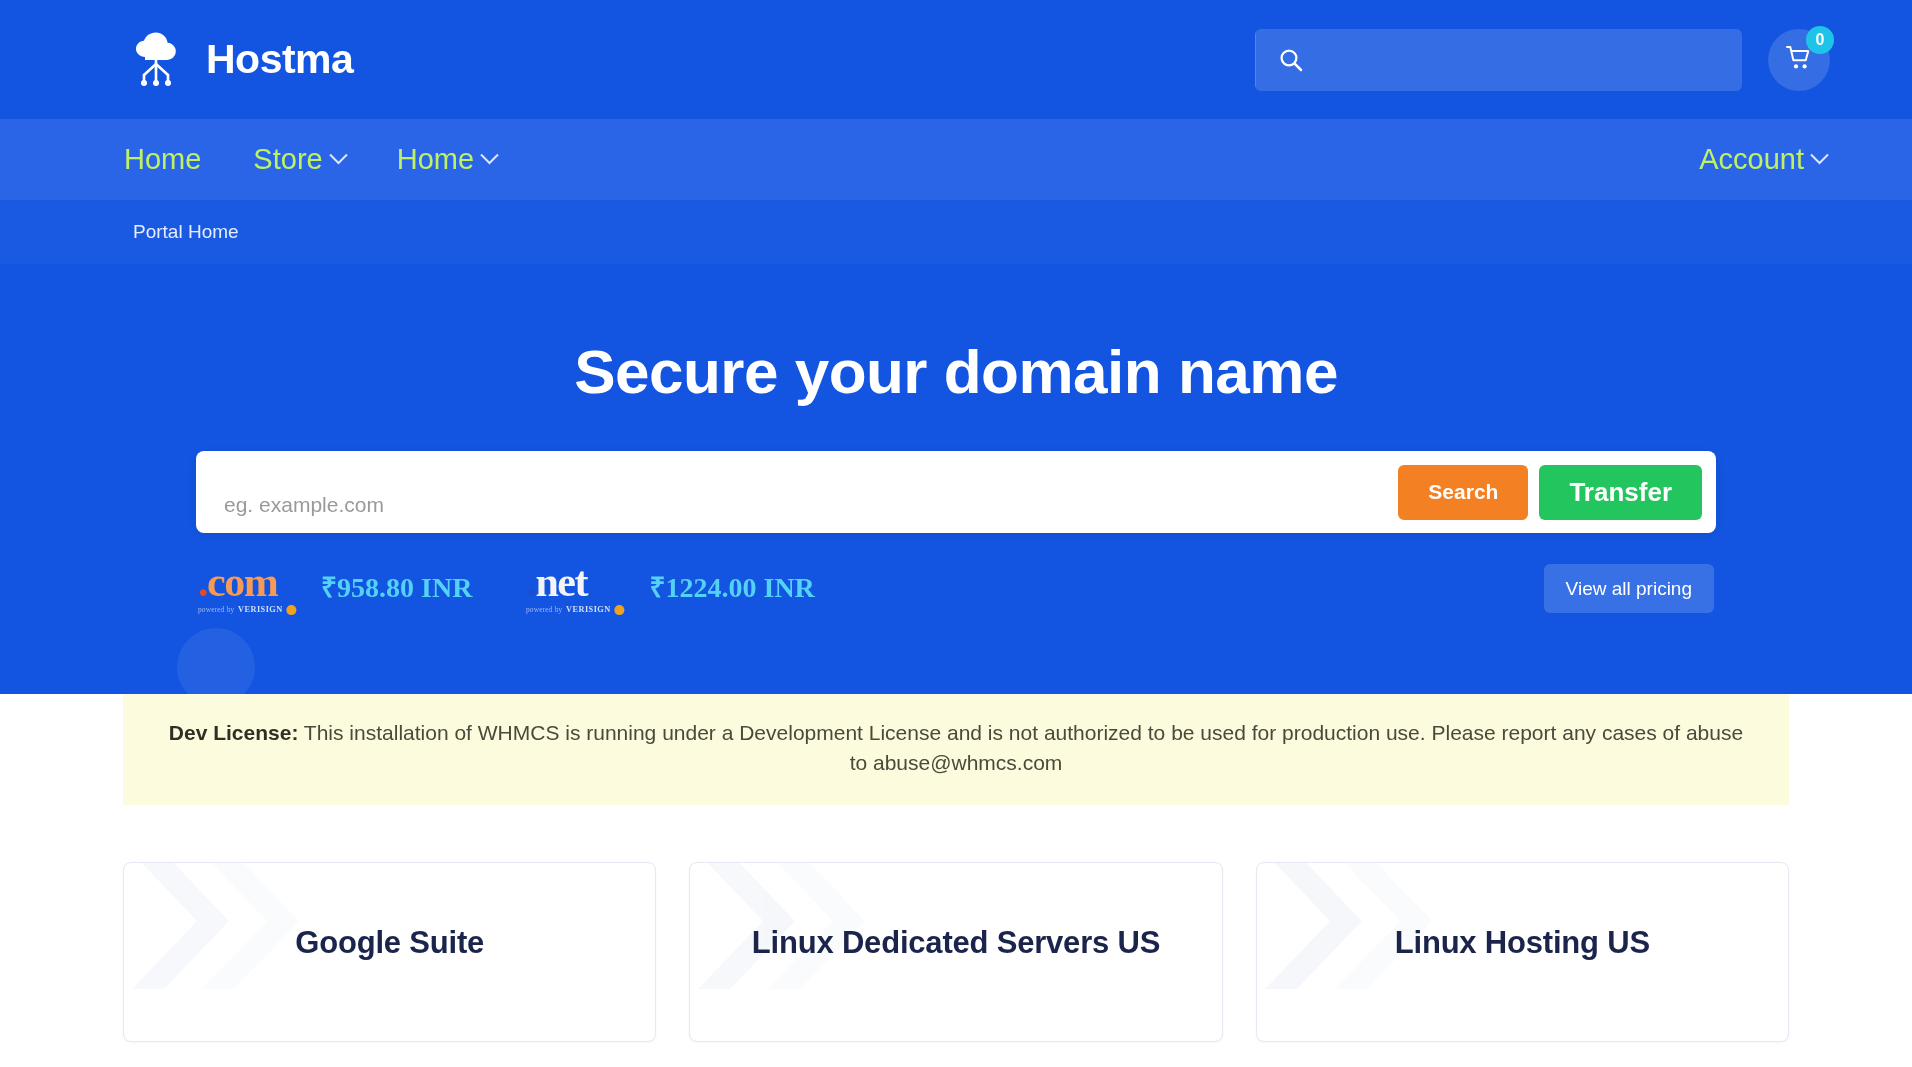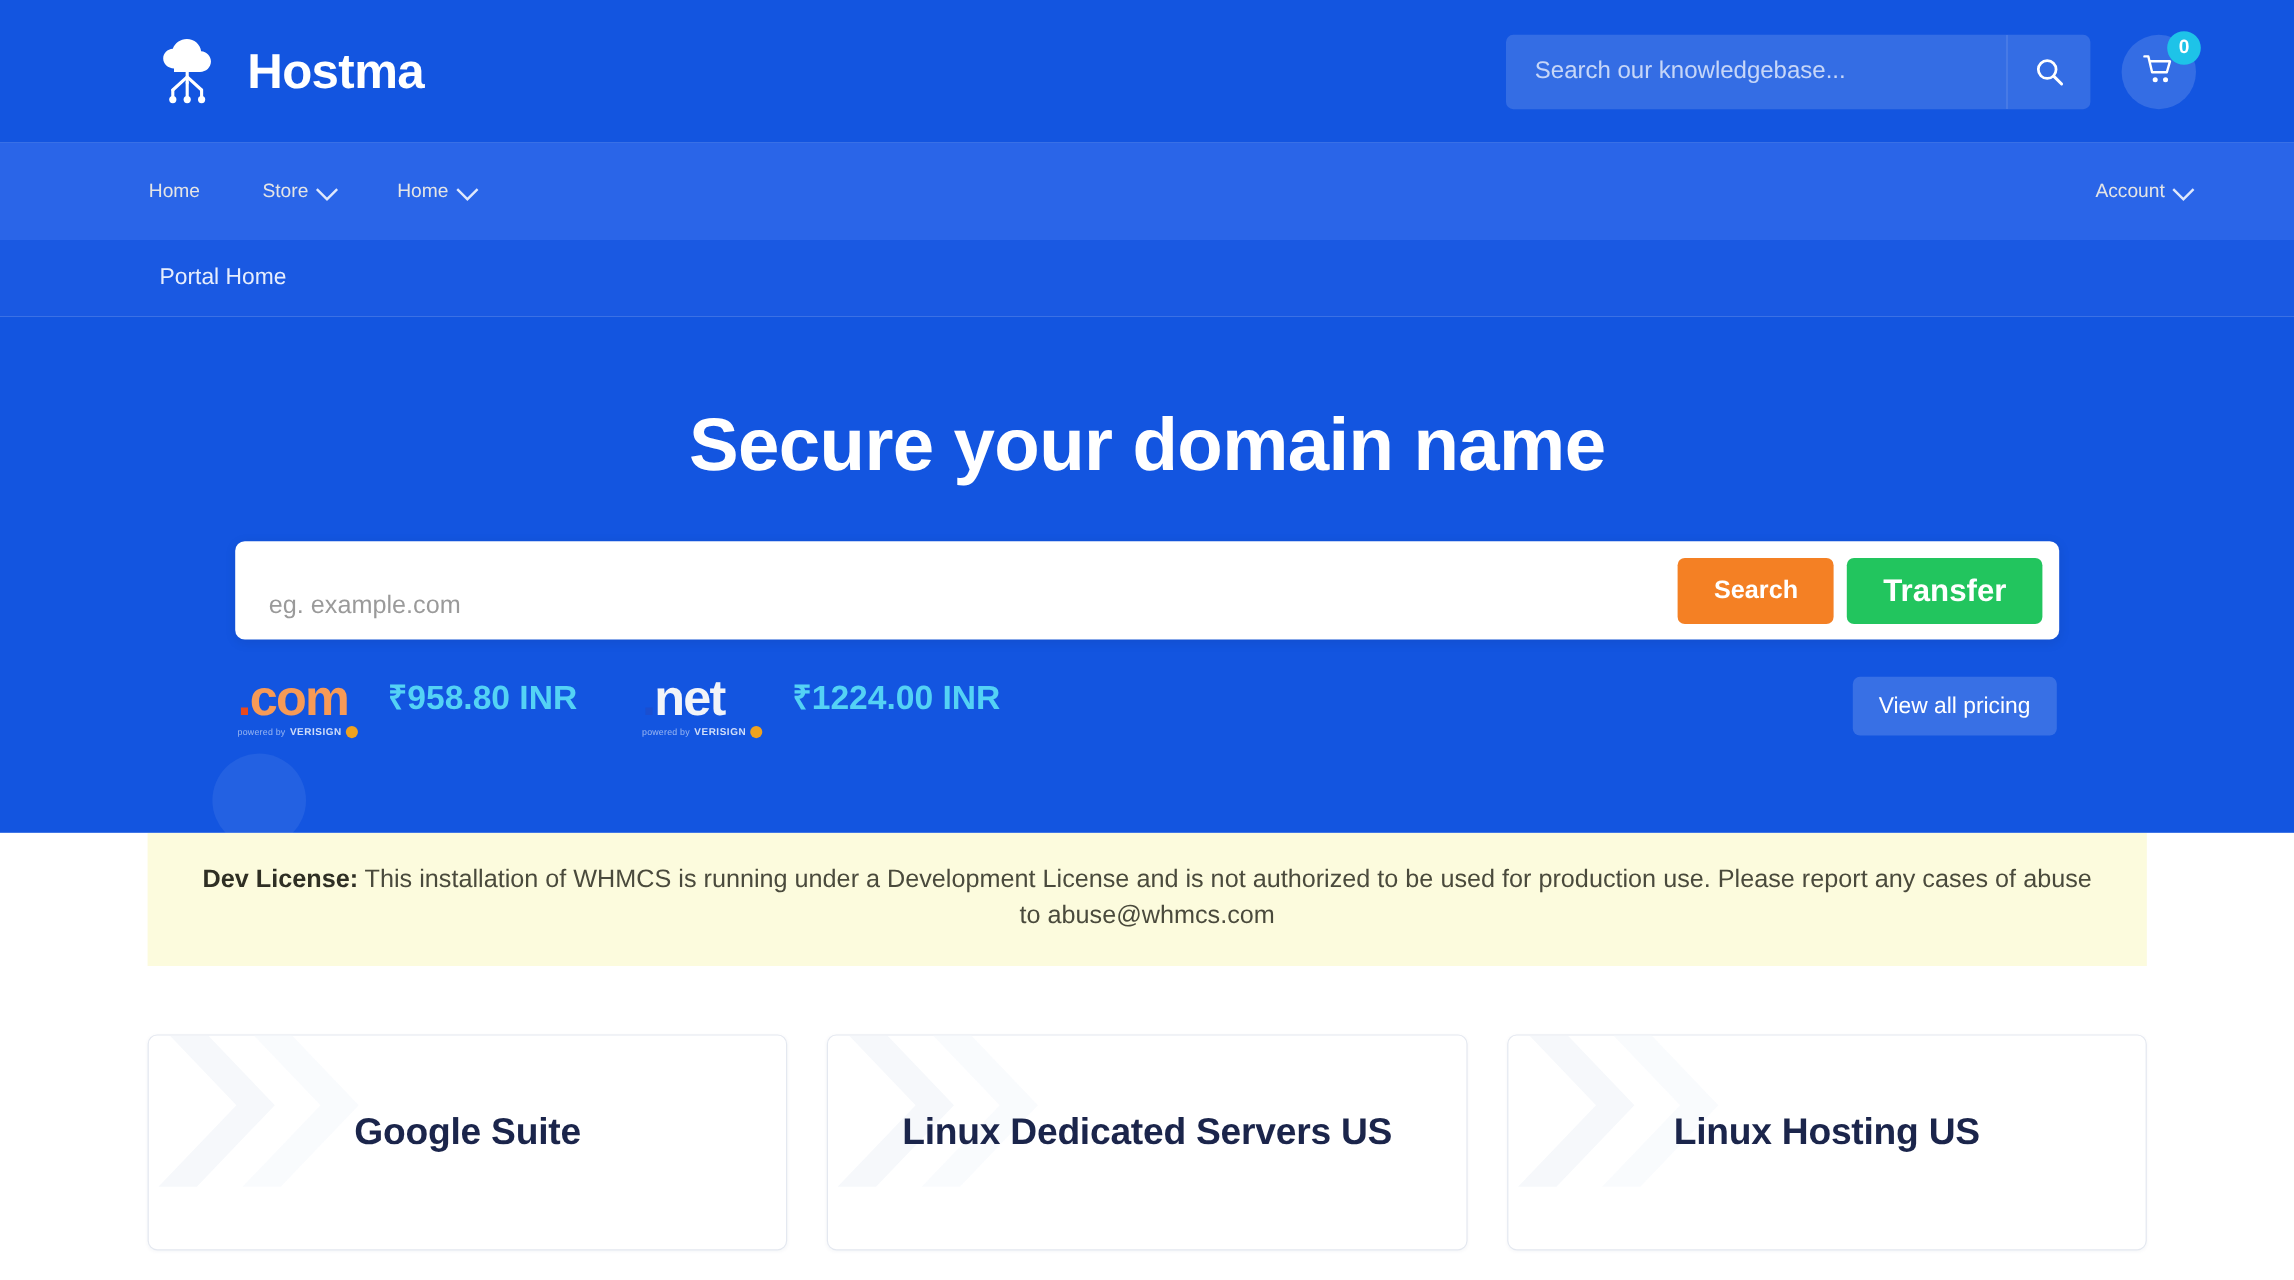--- a/index.html
+++ b/index.html
@@ -107,24 +107,24 @@
   .navbar {
     height: 81px;
     background: #2A65E8;
     display: flex;
     align-items: center;
     padding: 0 82px 0 120px;
   }
   .nav-left { display: flex; align-items: center; gap: 44px; }
   .nav-item {
     display: flex;
-    align-items: flex-end;
+    align-items: center;
     gap: 9px;
-    color: #e5e5e5;
-    font-size: 16px;
+    color: #bef264;
+    font-size: 29px;
     text-decoration: none;
     cursor: pointer;
     padding: 6px 4px;
   }
   .nav-right { margin-left: auto; display: flex; align-items: center; }
   .caret {
     display: inline-block;
     width: 13px; height: 13px;
     border-right: 2.6px solid rgba(255,255,255,0.85);
     border-bottom: 2.6px solid rgba(255,255,255,0.85);
@@ -223,21 +223,21 @@
     cursor: pointer;
     font-family: "Liberation Sans", sans-serif;
   }
 
   .tld-row {
     margin-top: 28px;
     display: flex;
     align-items: center;
     padding: 0 2px;
   }
-  .tld-item { display: flex; align-items: flex-start; gap: 16px; margin-right: 54px; }
+  .tld-item { display: flex; align-items: center; gap: 16px; margin-right: 54px; font-family: Liberation Serif, serif; }
   .tld-logo { position: relative; line-height: 1; }
   .tld-logo-main { font-size: 42px; font-weight: bold; letter-spacing: -1.5px; }
   .tld-com .tld-logo-main { color: #F79A56; }
   .tld-net .tld-logo-main { color: #F2F4F8; }
   .tld-dot { font-size: 42px; font-weight: bold; }
   .tld-com .tld-dot { color: #E8491E; }
   .tld-net .tld-dot { color: #1B4FD0; }
   .tld-verisign {
     display: flex;
     align-items: center;
@@ -342,21 +342,20 @@
         <circle cx="17" cy="52" r="3" fill="#ffffff"></circle>
         <circle cx="29" cy="52" r="3" fill="#ffffff"></circle>
         <circle cx="41" cy="52" r="3" fill="#ffffff"></circle>
       </svg>
     </span>
     <span class="brand-name">Hostma</span>
   </a>
 
   <div class="header-right">
     <div class="search-wrap">
-      <input class="search-input" type="text" placeholder="Search our knowledgebase..." style="">
       <button class="search-btn">
         <span>
           <svg width="26" height="26" viewBox="0 0 26 26" xmlns="http://www.w3.org/2000/svg">
             <circle cx="11" cy="11" r="7.4" stroke="#ffffff" stroke-width="2.3" fill="none"></circle>
             <path d="M16.4 16.4 L23 23" stroke="#ffffff" stroke-width="2.5" stroke-linecap="round"></path>
           </svg>
         </span>
       </button>
     </div>
 

